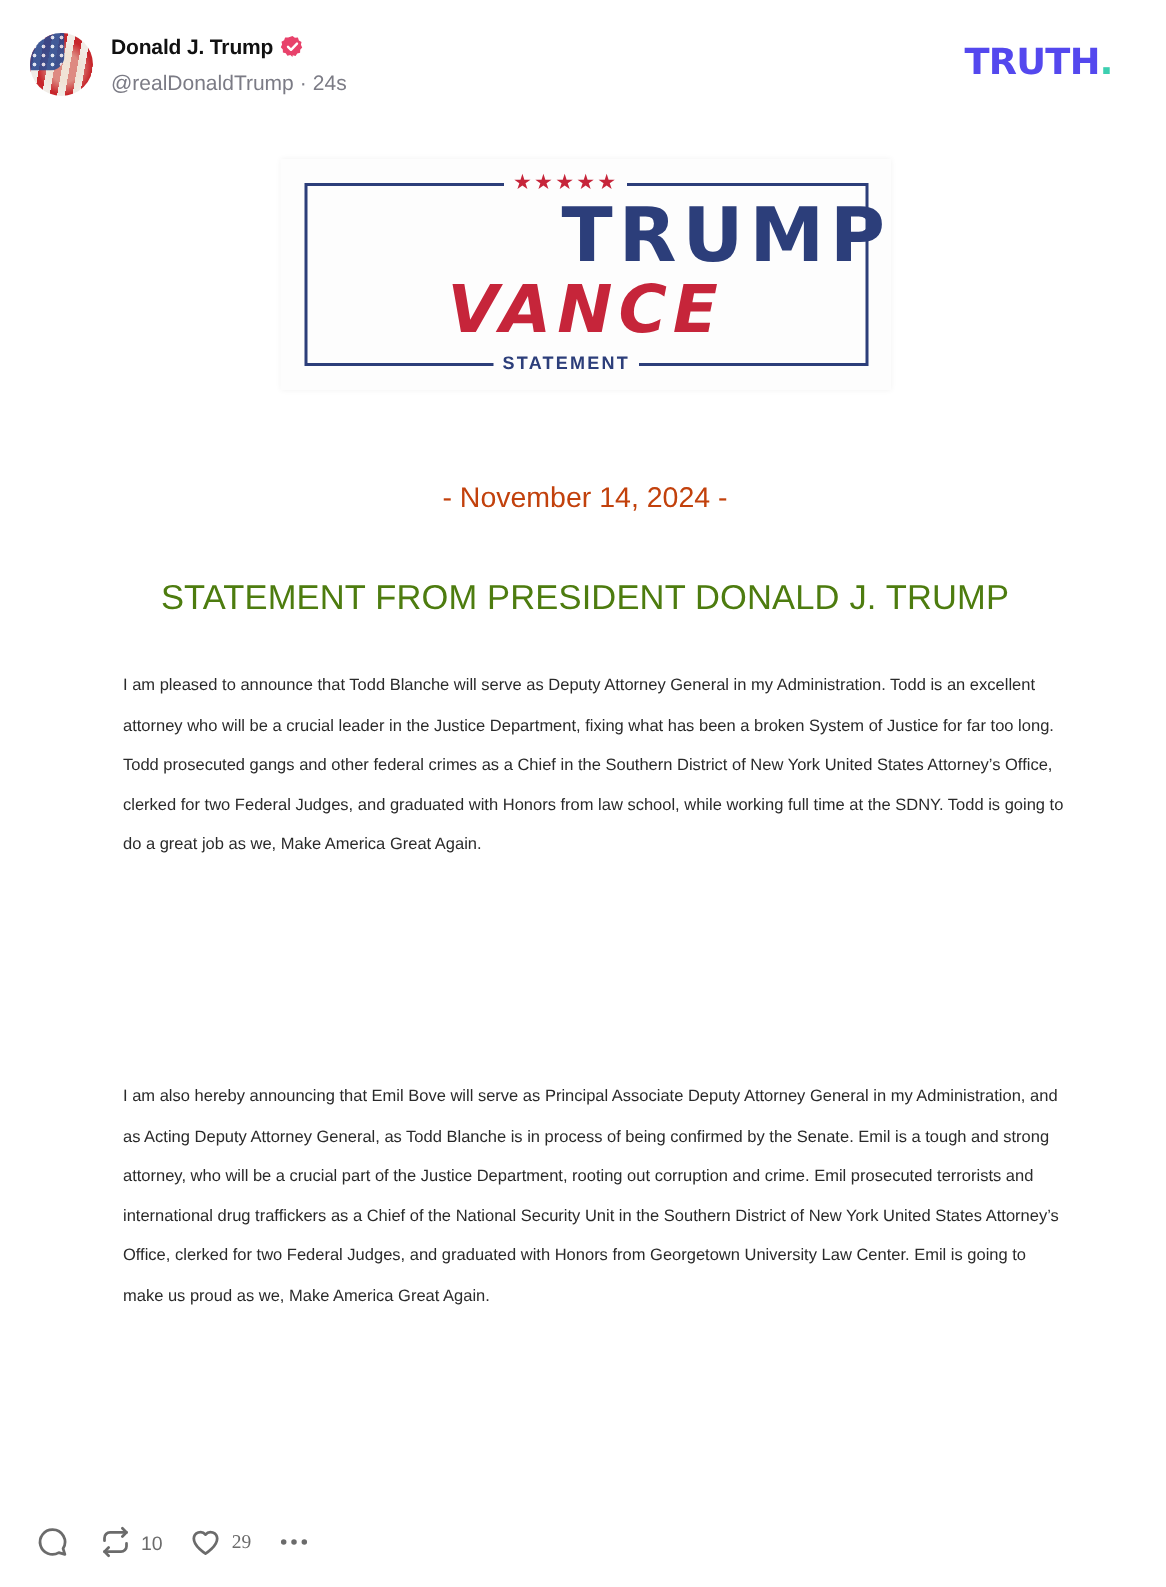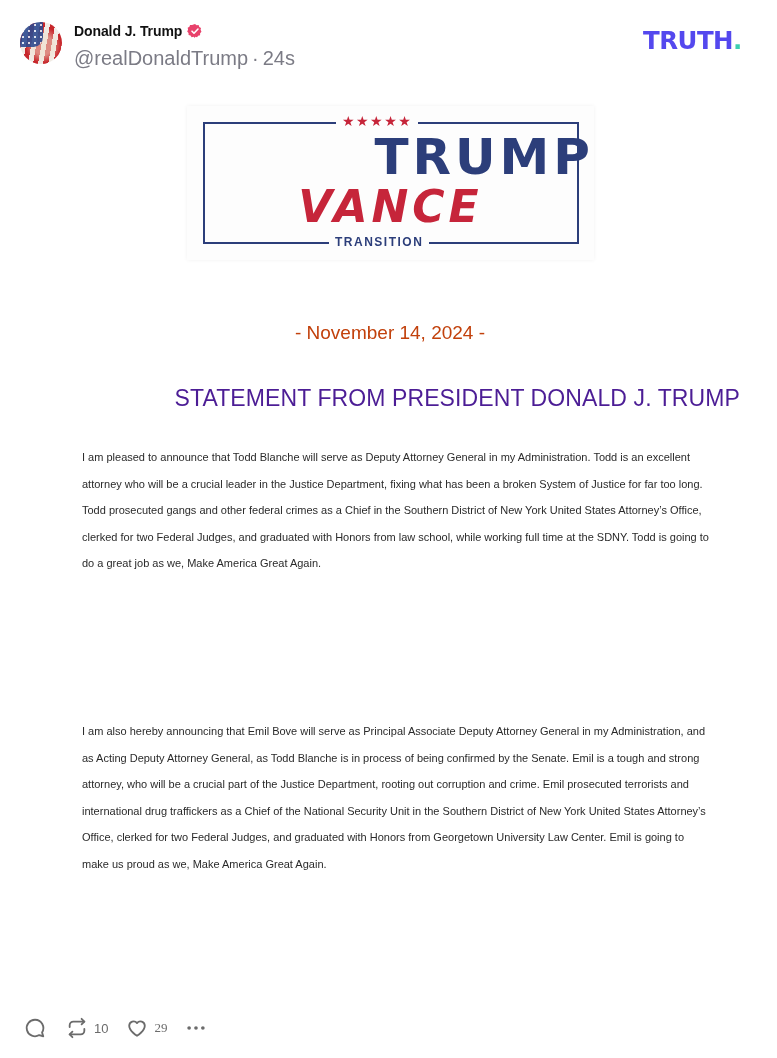--- a/index.html
+++ b/index.html
@@ -16,21 +16,21 @@
   }
   .avatar::before {
     content: ""; position: absolute; left: 0; top: 0; width: 55%; height: 60%;
     background: radial-gradient(circle, #dfe6f3 1px, transparent 1.5px) 0 0/6px 6px, #2e4b8f;
     border-bottom-right-radius: 40%;
     opacity: 0.9;
   }
   .name-row { position: absolute; left: 74px; top: 23px; display: flex; align-items: center; gap: 5px; }
   .display-name { font-size: 14px; font-weight: 700; color: #111; letter-spacing: -0.1px; }
   .verified { width: 16px; height: 16px; }
-  .meta-row { position: absolute; left: 74px; top: 47px; font-size: 20px; color: #7b7b85; display: flex; gap: 4px; }
+  .meta-row { position: absolute; left: 74px; top: 47px; font-size: 14px; color: #7b7b85; display: flex; gap: 4px; }
   .logo { position: absolute; left: 643px; top: 29px; font-family: "DejaVu Sans", sans-serif; font-weight: 900;
           font-size: 24px; letter-spacing: -0.5px; color: #5448ee; line-height: 1; transform: scaleX(1.02); transform-origin: left; }
   .logo .dot { color: #3ccfb0; }
 
   .post-image {
     position: absolute; left: 40px; top: 86px; width: 700px; height: 900px; background: #fff;
   }
   .banner {
     position: absolute; left: 147px; top: 20px; width: 407px; height: 154px;
     background: #fdfdfd; box-shadow: 0 0 4px rgba(0,0,0,0.06);
@@ -49,21 +49,21 @@
     position: absolute; left: 0; right: 0; top: 76px; text-align: center;
     font-family: "DejaVu Sans", sans-serif; font-weight: 900; font-size: 44px; color: #c6253a;
     letter-spacing: 4px; line-height: 50px; font-style: italic;
   }
   .banner-transition {
     position: absolute; left: 142px; top: 129px; padding: 0 6px; background: #fdfdfd;
     font-size: 12px; font-weight: 700; color: #2c3e7a; letter-spacing: 1.5px; line-height: 14px;
   }
 
   .date { position: absolute; left: 0; width: 700px; top: 236px; text-align: center; font-size: 19px; color: #c2410c; }
-  .title { position: absolute; left: 0; width: 700px; top: 299px; text-align: right; font-size: 23px; color: #4c1d95; letter-spacing: 0.1px; }
+  .title { position: absolute; left: 0; width: 700px; top: 299px; text-align: center; font-size: 23px; color: #4d7c0f; letter-spacing: 0.1px; }
   .para {
     position: absolute; left: 42px; width: 630px; font-size: 11px; line-height: 26.6px; color: #2a2a2a;
   }
   .para1 { top: 358px; }
   .para2 { top: 632px; }
 
   .actions { position: absolute; left: 24px; top: 1015px; height: 26px; display: flex; align-items: center; }
   .act { display: flex; align-items: center; gap: 6px; color: #6b6b6b; font-size: 13px; cursor: pointer; }
   .act svg { display: block; }
   .act-reply { margin-right: 20px; }
@@ -89,21 +89,21 @@
   </div>
   <div class="logo"><span>TRUTH</span><span class="dot">.</span></div>
 </div>
 
 <div class="post-image">
   <div class="banner">
     <div class="banner-frame"></div>
     <div class="banner-stars">★★★★★</div>
     <div class="banner-trump">TRUMP</div>
     <div class="banner-vance">VANCE</div>
-    <div class="banner-transition">TRANSITION</div>
+    <div class="banner-transition">STATEMENT</div>
   </div>
   <div class="date">- November 14, 2024 -</div>
   <div class="title">STATEMENT FROM PRESIDENT DONALD J. TRUMP</div>
   <p class="para para1">I am pleased to announce that Todd Blanche will serve as Deputy Attorney General in my Administration. Todd is an excellent attorney who will be a crucial leader in the Justice Department, fixing what has been a broken System of Justice for far too long. Todd prosecuted gangs and other federal crimes as a Chief in the Southern District of New York United States Attorney’s Office, clerked for two Federal Judges, and graduated with Honors from law school, while working full time at the SDNY. Todd is going to do a great job as we, Make America Great Again.</p>
   <p class="para para2">I am also hereby announcing that Emil Bove will serve as Principal Associate Deputy Attorney General in my Administration, and as Acting Deputy Attorney General, as Todd Blanche is in process of being confirmed by the Senate. Emil is a tough and strong attorney, who will be a crucial part of the Justice Department, rooting out corruption and crime. Emil prosecuted terrorists and international drug traffickers as a Chief of the National Security Unit in the Southern District of New York United States Attorney’s Office, clerked for two Federal Judges, and graduated with Honors from Georgetown University Law Center. Emil is going to make us proud as we, Make America Great Again.</p>
 </div>
 
 <div class="actions">
   <div class="act act-reply">
     <svg width="22" height="22" viewBox="0 0 24 24" fill="none" stroke="#6b6b6b" stroke-width="2" stroke-linejoin="round">

